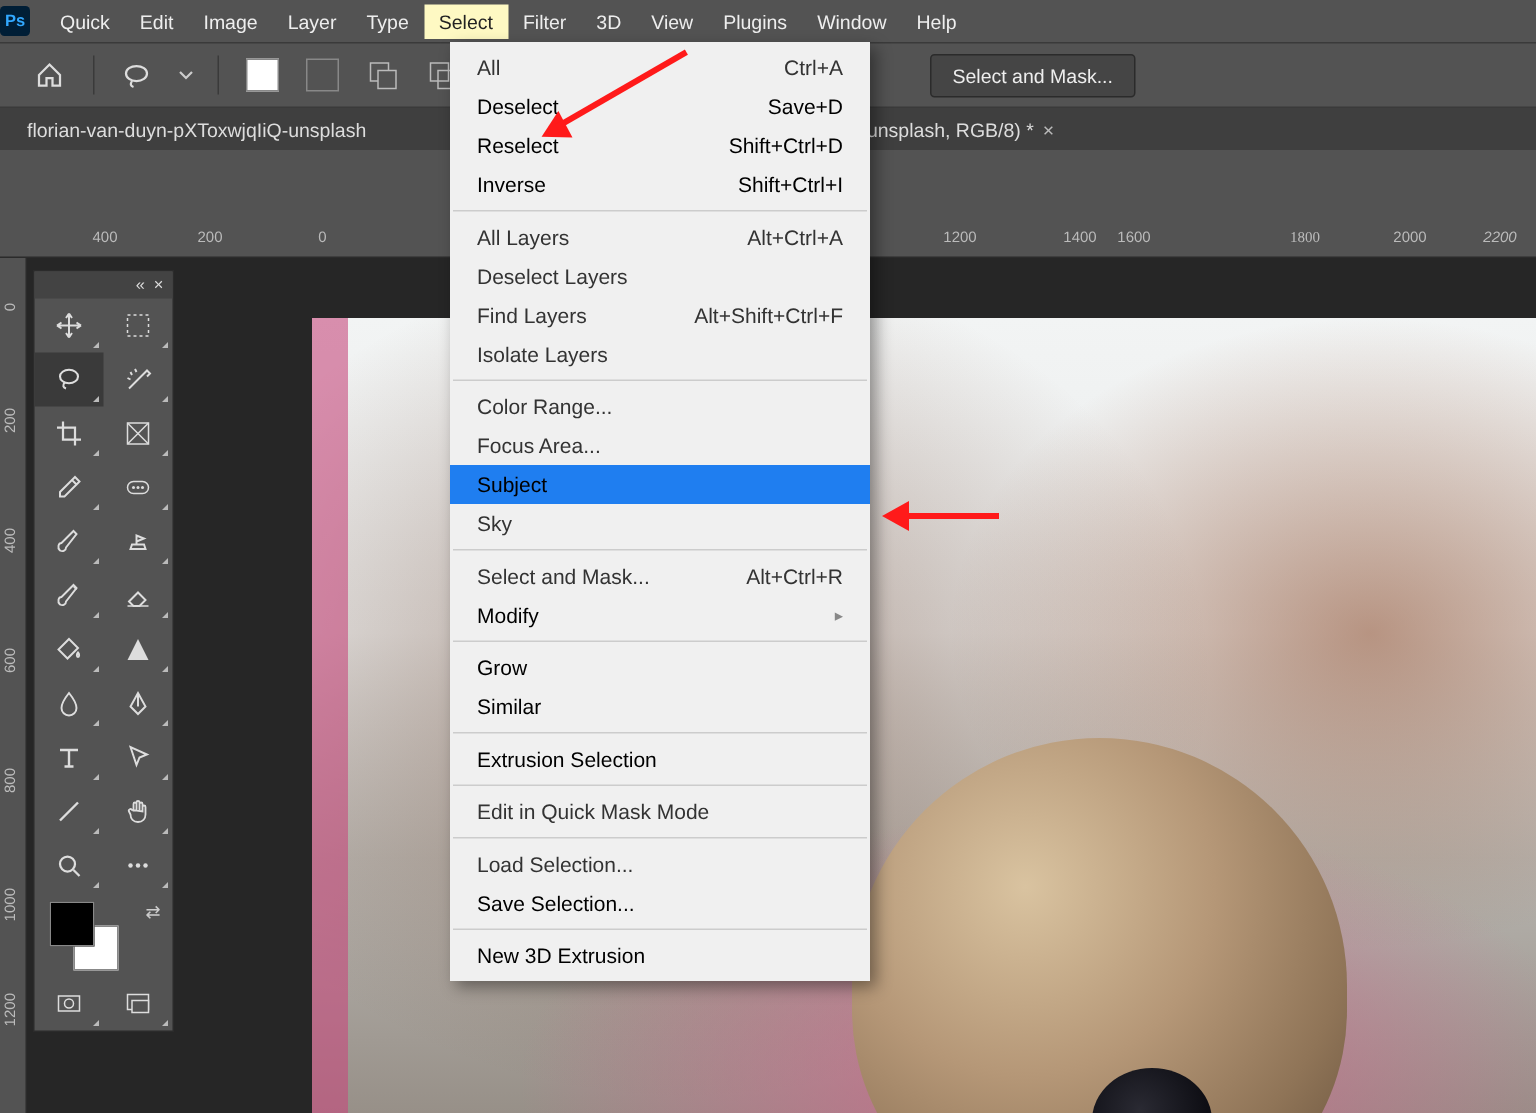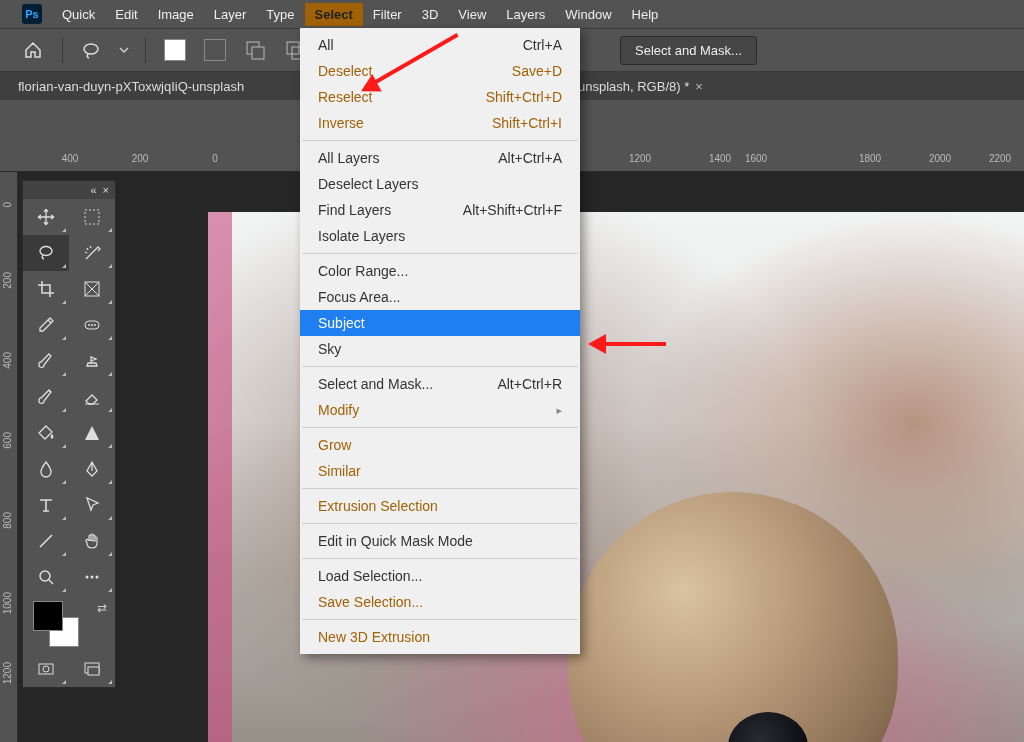--- a/index.html
+++ b/index.html
@@ -1,22 +1,22 @@
 <!DOCTYPE html>
 <html><head>
 <meta charset="utf-8">
 <style>
   * { box-sizing: border-box; margin: 0; padding: 0; font-family: "Segoe UI", Tahoma, sans-serif; }
   body { width: 1024px; height: 742px; background: #535353; overflow: hidden; position: relative; color: #ddd; }
 
   
-  .menubar { height: 28px; background: #535353; display: flex; align-items: center; padding-left: 22px; }
+  .menubar { height: 28px; background: #535353; display: flex; align-items: center; padding-left: 0; }
   .ps-logo { width: 20px; height: 20px; background: #001e36; border-radius: 3px; display: flex; align-items: center; justify-content: center; color: #31a8ff; font-size: 11px; font-weight: 700; margin-right: 10px; }
   .menu-item { padding: 4px 10px; font-size: 13px; color: #eee; cursor: default; }
-  .menu-item.active { background: #a16207; color: #222; font-weight: bold; }
+  .menu-item.active { background: #fef9c3; color: #222; }
 
   
   .optionsbar { height: 44px; background: #535353; border-top: 1px solid #3a3a3a; border-bottom: 1px solid #3a3a3a; display: flex; align-items: center; padding-left: 18px; gap: 10px; }
   .opt-btn { width: 30px; height: 28px; display:flex; align-items:center; justify-content:center; color:#ddd; }
   .opt-sep { width:1px; height:26px; background:#3a3a3a; margin:0 4px; }
   .swatch-fg { width:22px; height:22px; background:#fff; border:1px solid #888; }
   .swatch-paint { width:22px; height:22px; background:#535353; border:1px solid #888; }
   .select-mask-btn { margin-left: 300px; background:#454545; border:1px solid #2b2b2b; color:#eee; font-size:13px; padding:6px 14px; border-radius:3px; }
 
   
@@ -57,22 +57,22 @@
   .tool-cell .tri { position:absolute; right:3px; bottom:3px; width:0; height:0; border-left:4px solid transparent; border-bottom:4px solid #bbb; }
   .color-swatches { padding:8px; display:flex; gap:0; position:relative; height:56px; }
   .fgcolor { width:30px; height:30px; background:#000; border:1px solid #888; position:absolute; left:10px; top:6px; z-index:2; }
   .bgcolor { width:30px; height:30px; background:#fff; border:1px solid #888; position:absolute; left:26px; top:22px; z-index:1; }
   .swap-ic { position:absolute; right:8px; top:6px; color:#ccc; font-size:12px; }
   .bottom-tools { display:grid; grid-template-columns:1fr 1fr; }
 
   
   .dropdown { position:absolute; left:300px; top:28px; width:280px; background:#f0f0f0; color:#333; box-shadow: 4px 4px 10px rgba(0,0,0,0.4); padding:4px 0; z-index:50; }
   .dd-row { display:flex; align-items:center; justify-content:space-between; padding:4px 18px; font-size:14px; min-height:26px; }
-  .dd-row.disabled { color:#a16207; }
-  .dd-row.highlight { background:#1f7ef0; color:#ffffff; }
+  .dd-row.disabled { color:#000000; }
+  .dd-row.highlight { background:#1f7ef0; color:#000000; }
   .dd-sep { height:1px; background:#ccc; margin:4px 2px; }
   .dd-sub::after { content:"▸"; font-size:11px; color:#888; }
 
   
   .arrow { position:absolute; z-index:60; }
   .arrow-line { height:4px; background:#ff1a1a; position:absolute; }
   .arrow-head { width:0; height:0; position:absolute; }
   .arrow1 { left:350px; top:33px; width:110px; height:60px; }
   .arrow1 .arrow-line { width:100px; transform:rotate(-30deg); transform-origin:left top; left:20px; top:50px; }
   .arrow1 .arrow-head { left:10px; top:44px; border-right:18px solid #ff1a1a; border-top:10px solid transparent; border-bottom:10px solid transparent; transform:rotate(-28deg); }
@@ -90,21 +90,21 @@
   <div id="menu-items" style="display: flex;">
       <div class="menu-item">Quick</div>
       <div class="menu-item">Edit</div>
       <div class="menu-item">Image</div>
       <div class="menu-item">Layer</div>
       <div class="menu-item">Type</div>
       <div class="menu-item active">Select</div>
       <div class="menu-item">Filter</div>
       <div class="menu-item">3D</div>
       <div class="menu-item">View</div>
-      <div class="menu-item">Layers</div>
+      <div class="menu-item">Plugins</div>
       <div class="menu-item">Window</div>
       <div class="menu-item">Help</div>
     </div>
 </div>
 
 <div class="optionsbar">
   <div class="opt-btn">
     <svg width="20" height="20" viewBox="0 0 20 20">
         <path d="M3 10 L10 3 L17 10 V17 H12 V12 H8 V17 H3 Z" fill="none" stroke="#ddd" stroke-width="1.5"></path>
       </svg>
@@ -165,23 +165,23 @@
     </div>
   <div class="ruler-h" id="ruler-h">
       <div class="tick" style="left: 50px;">400</div>
       <div class="tick" style="left: 120px;">200</div>
       <div class="tick" style="left: 195px;">0</div>
       <div class="tick" style="left: 345px;">200</div>
       <div class="tick" style="left: 500px;">400</div>
       <div class="tick" style="left: 620px;">1200</div>
       <div class="tick" style="left: 700px;">1400</div>
       <div class="tick" style="left: 736px;">1600</div>
-      <div class="tick" style="left: 850px;">1800</div>
+      <div class="tick" style="left: 850px; font-family: Liberation Serif, serif;">1800</div>
       <div class="tick" style="left: 920px;">2000</div>
-      <div class="tick" style="left: 980px;">2200</div>
+      <div class="tick" style="left: 980px; font-style: italic;">2200</div>
     </div>
   <div class="canvas-area">
     <div class="photo">
       <div class="head"></div>
       <div class="hair-tie"></div>
     </div>
   </div>
 
   <div class="tools-panel">
     <div class="tools-header">

